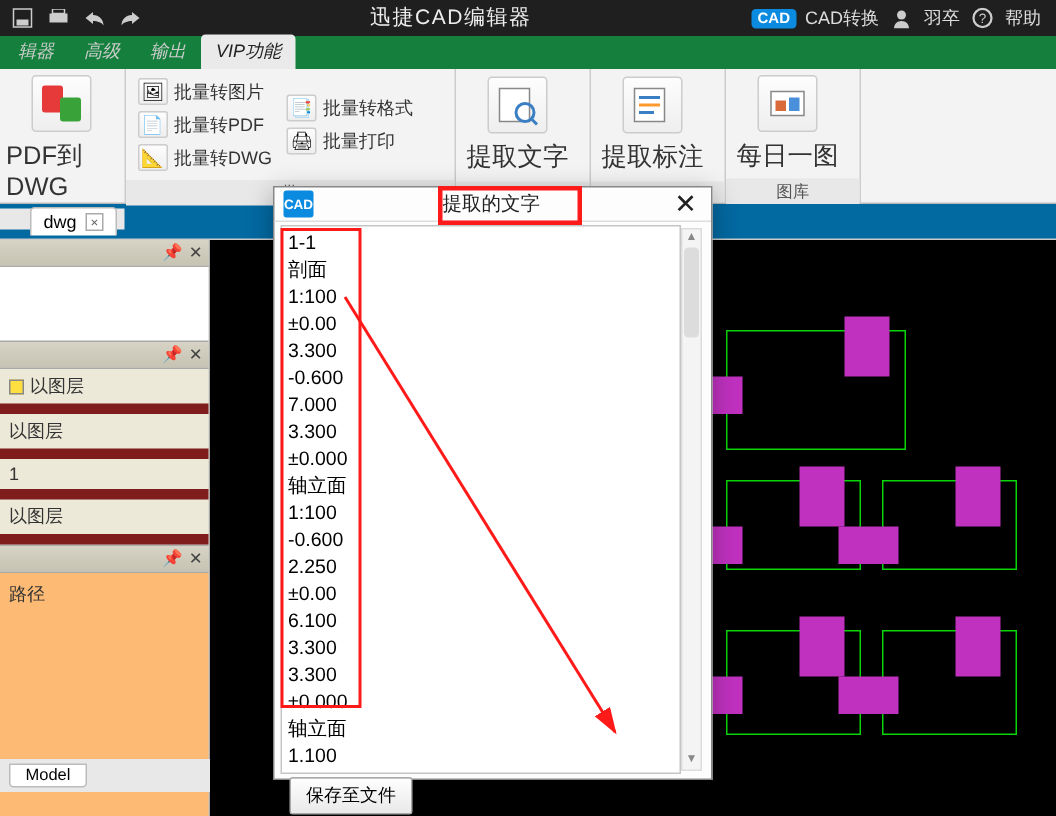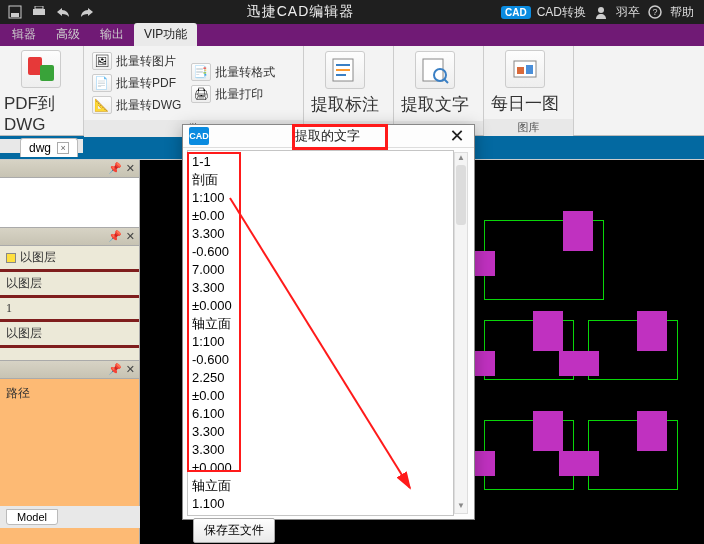--- a/index.html
+++ b/index.html
@@ -7,21 +7,21 @@
   
   .titlebar { height: 24px; background: #1f1f1f; color: #ddd; display: flex; align-items: center; padding: 0 4px; }
   .titlebar .ti { width: 22px; height: 20px; display: inline-flex; align-items: center; justify-content: center; margin-right: 2px; }
   .titlebar .ti svg { fill: #ccc; }
   .title { flex: 1; text-align: center; font-size: 14px; color: #eee; letter-spacing: 1px; }
   .titlebar-right { display: flex; align-items: center; gap: 6px; padding-right: 6px; }
   .badge-cad { background: #0a8be0; color: #fff; padding: 1px 4px; border-radius: 3px; font-size: 10px; font-weight: bold; }
   .tr-txt { color: #ddd; font-size: 12px; }
   .tr-ico { width: 18px; height: 18px; display: inline-flex; align-items: center; justify-content: center; }
   
-  .menubar { height: 22px; background: #701a75; display: flex; align-items: flex-end; padding-left: 2px; }
+  .menubar { height: 22px; background: #15803d; display: flex; align-items: flex-end; padding-left: 2px; font-style: italic; }
   .mtab { color: #ccc; padding: 3px 10px; font-size: 12px; cursor: pointer; }
   .mtab.active { background: #eaeaea; color: #222; border-radius: 3px 3px 0 0; }
   
   .ribbon { height: 90px; background: #f3f3f3; border-bottom: 1px solid #bbb; display: flex; }
   .rgroup { border-right: 1px solid #ccc; display: flex; flex-direction: column; justify-content: space-between; }
   .rgroup-body { display: flex; padding: 4px; gap: 2px; flex: 1; }
   .rgroup-label { text-align: center; font-size: 11px; color: #555; padding: 1px 0; background: #e8e8e8; }
   
   .bigbtn { width: 74px; display: flex; flex-direction: column; align-items: center; justify-content: center; gap: 4px; cursor: pointer; }
   .bigbtn .icon-box { width: 40px; height: 38px; background: linear-gradient(#fdfdfd,#eee); border: 1px solid #ccc; border-radius: 3px; display: flex; align-items: center; justify-content: center; }
@@ -35,21 +35,21 @@
   .docbar { height: 24px; background: #0369a1; border-bottom: 1px solid #ccc; display: flex; align-items: center; padding-left: 20px; }
   .doctab { background: #fff; border: 1px solid #bbb; border-bottom: none; padding: 2px 8px; font-size: 12px; display: flex; align-items: center; gap: 6px; border-radius: 3px 3px 0 0; }
   .doctab .x { width: 12px; height: 12px; border: 1px solid #aaa; display: inline-flex; align-items: center; justify-content: center; font-size: 9px; color: #666; }
   
   .workspace { position: absolute; top: 160px; bottom: 0; left: 0; right: 0; display: flex; }
   .leftpanes { width: 140px; background: #ece9d8; border-right: 1px solid #aaa; display: flex; flex-direction: column; }
   .pane-head { height: 18px; background: linear-gradient(#d7d3c5,#c7c3b3); border-bottom: 1px solid #aaa; display: flex; justify-content: flex-end; align-items: center; padding-right: 4px; gap: 4px; }
   .pin { font-size: 11px; color: #444; }
   .pane-tree { flex: 0 0 50px; background: #fff; border-bottom: 1px solid #aaa; }
   .pane-list { flex: 0 0 115px; background: #ece9d8; border-bottom: 1px solid #aaa; }
-  .pl-row { padding: 3px 6px; font-size: 12px; color: #333; border-bottom: 3px solid #7f1d1d; display: flex; align-items: center; gap: 4px; font-family: Liberation Serif, serif; }
+  .pl-row { padding: 3px 6px; font-size: 12px; color: #333; border-bottom: 7px solid #7f1d1d; display: flex; align-items: center; gap: 4px; }
   .sw { width: 10px; height: 10px; border: 1px solid #888; background: #ffe040; }
   .pane-prop { flex: 1; background: #fdba74; }
   .prop-label { padding: 6px; font-size: 12px; color: #333; }
   
   .canvas { flex: 1; background: #000; position: relative; overflow: hidden; }
   .art { position: absolute; right: 10px; top: 60px; width: 210px; }
   .house { width: 120px; height: 80px; border: 1px solid #09d609; position: relative; margin-bottom: 20px; }
   .house::before, .house::after { content: ""; position: absolute; background: #c031c0; }
   .house::before { width: 40px; height: 25px; left: -30px; top: 30px; }
   .house::after { width: 30px; height: 40px; right: 10px; top: -10px; }
@@ -175,42 +175,42 @@
     </div>
     <div class="rgroup-label">批</div>
   </div>
 
   <div class="rgroup" style="width:90px">
     <div class="rgroup-body">
       <div class="bigbtn">
         <div class="icon-box">
             <svg width="30" height="28">
               <rect x="3" y="3" width="20" height="22" fill="#fff" stroke="#888"></rect>
+              <circle cx="20" cy="19" r="6" fill="none" stroke="#3a7fc4" stroke-width="2"></circle>
+              <line x1="24" y1="23" x2="28" y2="27" stroke="#3a7fc4" stroke-width="2"></line>
+            </svg>
+          </div>
+        <span class="lbl">提取文字</span>
+      </div>
+    </div>
+    <div class="rgroup-label">&nbsp;</div>
+  </div>
+
+  <div class="rgroup" style="width:90px">
+    <div class="rgroup-body">
+      <div class="bigbtn">
+        <div class="icon-box">
+            <svg width="30" height="28">
+              <rect x="3" y="3" width="20" height="22" fill="#fff" stroke="#888"></rect>
               <line x1="6" y1="9" x2="20" y2="9" stroke="#3a7fc4" stroke-width="2"></line>
               <line x1="6" y1="14" x2="20" y2="14" stroke="#ff9a2e" stroke-width="2"></line>
               <line x1="6" y1="19" x2="16" y2="19" stroke="#3a7fc4" stroke-width="2"></line>
             </svg>
           </div>
         <span class="lbl">提取标注</span>
-      </div>
-    </div>
-    <div class="rgroup-label">&nbsp;</div>
-  </div>
-
-  <div class="rgroup" style="width:90px">
-    <div class="rgroup-body">
-      <div class="bigbtn">
-        <div class="icon-box">
-            <svg width="30" height="28">
-              <rect x="3" y="3" width="20" height="22" fill="#fff" stroke="#888"></rect>
-              <circle cx="20" cy="19" r="6" fill="none" stroke="#3a7fc4" stroke-width="2"></circle>
-              <line x1="24" y1="23" x2="28" y2="27" stroke="#3a7fc4" stroke-width="2"></line>
-            </svg>
-          </div>
-        <span class="lbl">提取文字</span>
       </div>
     </div>
     <div class="rgroup-label">&nbsp;</div>
   </div>
 
   <div class="rgroup" style="width:90px">
     <div class="rgroup-body">
       <div class="bigbtn">
         <div class="icon-box">
             <svg width="30" height="28">

